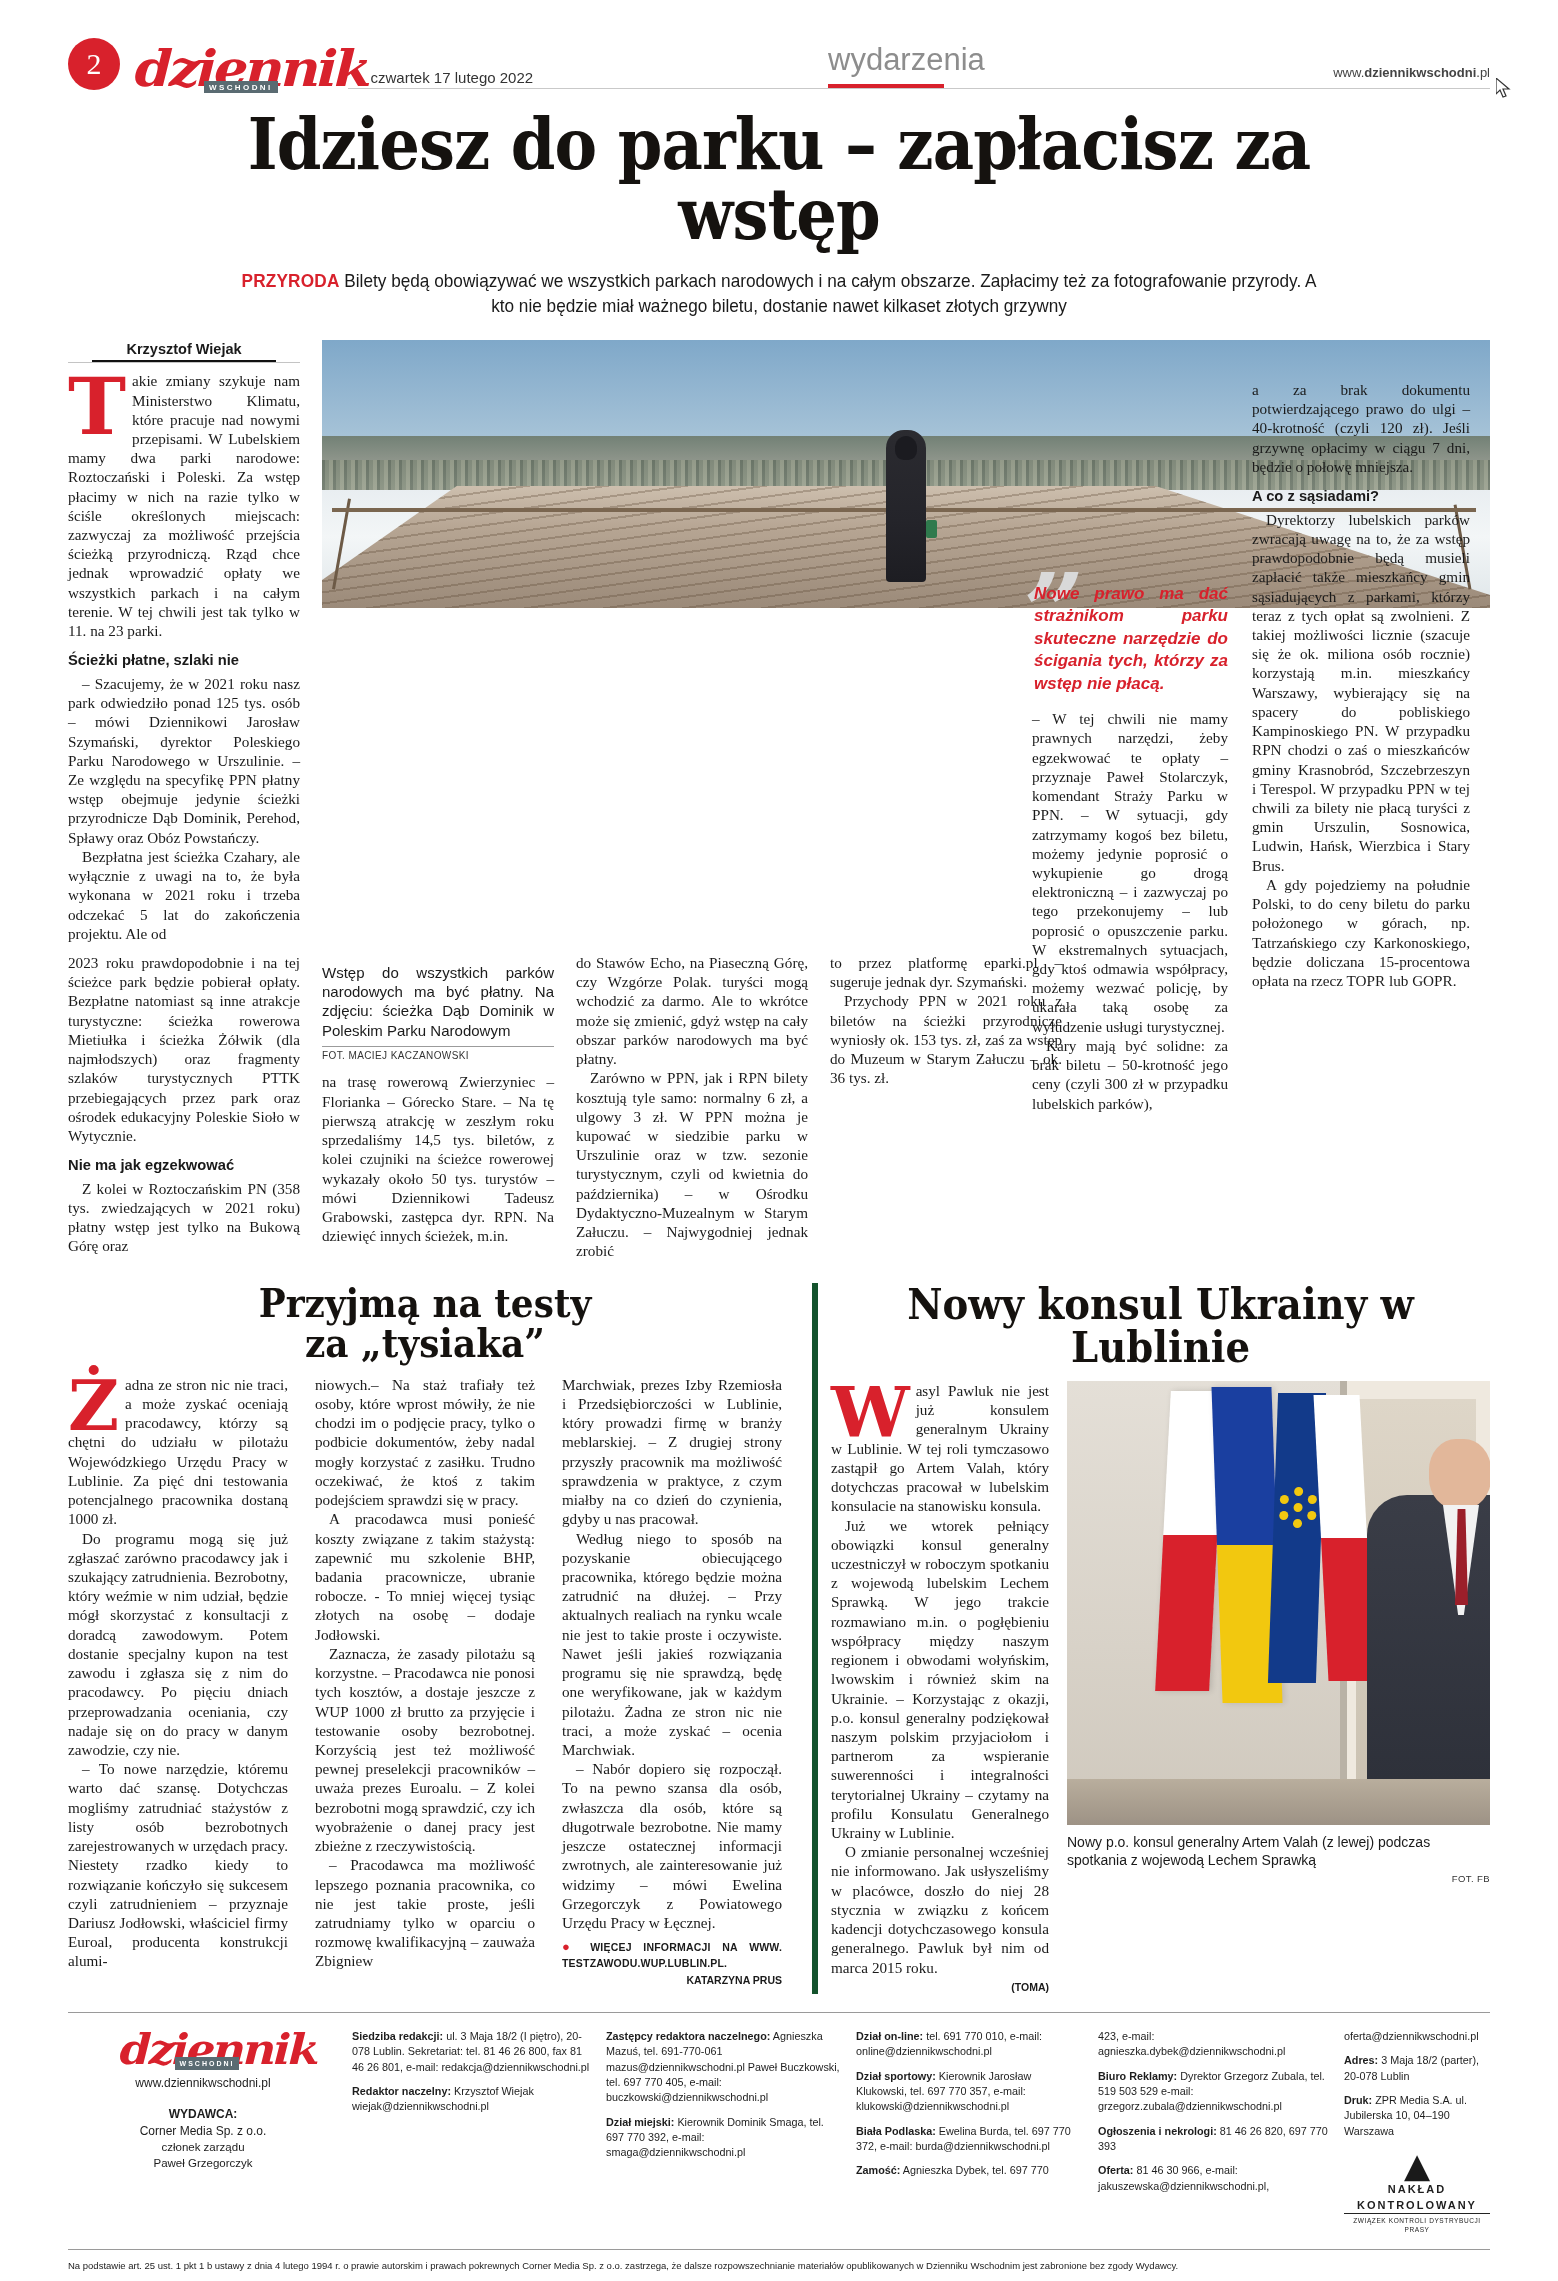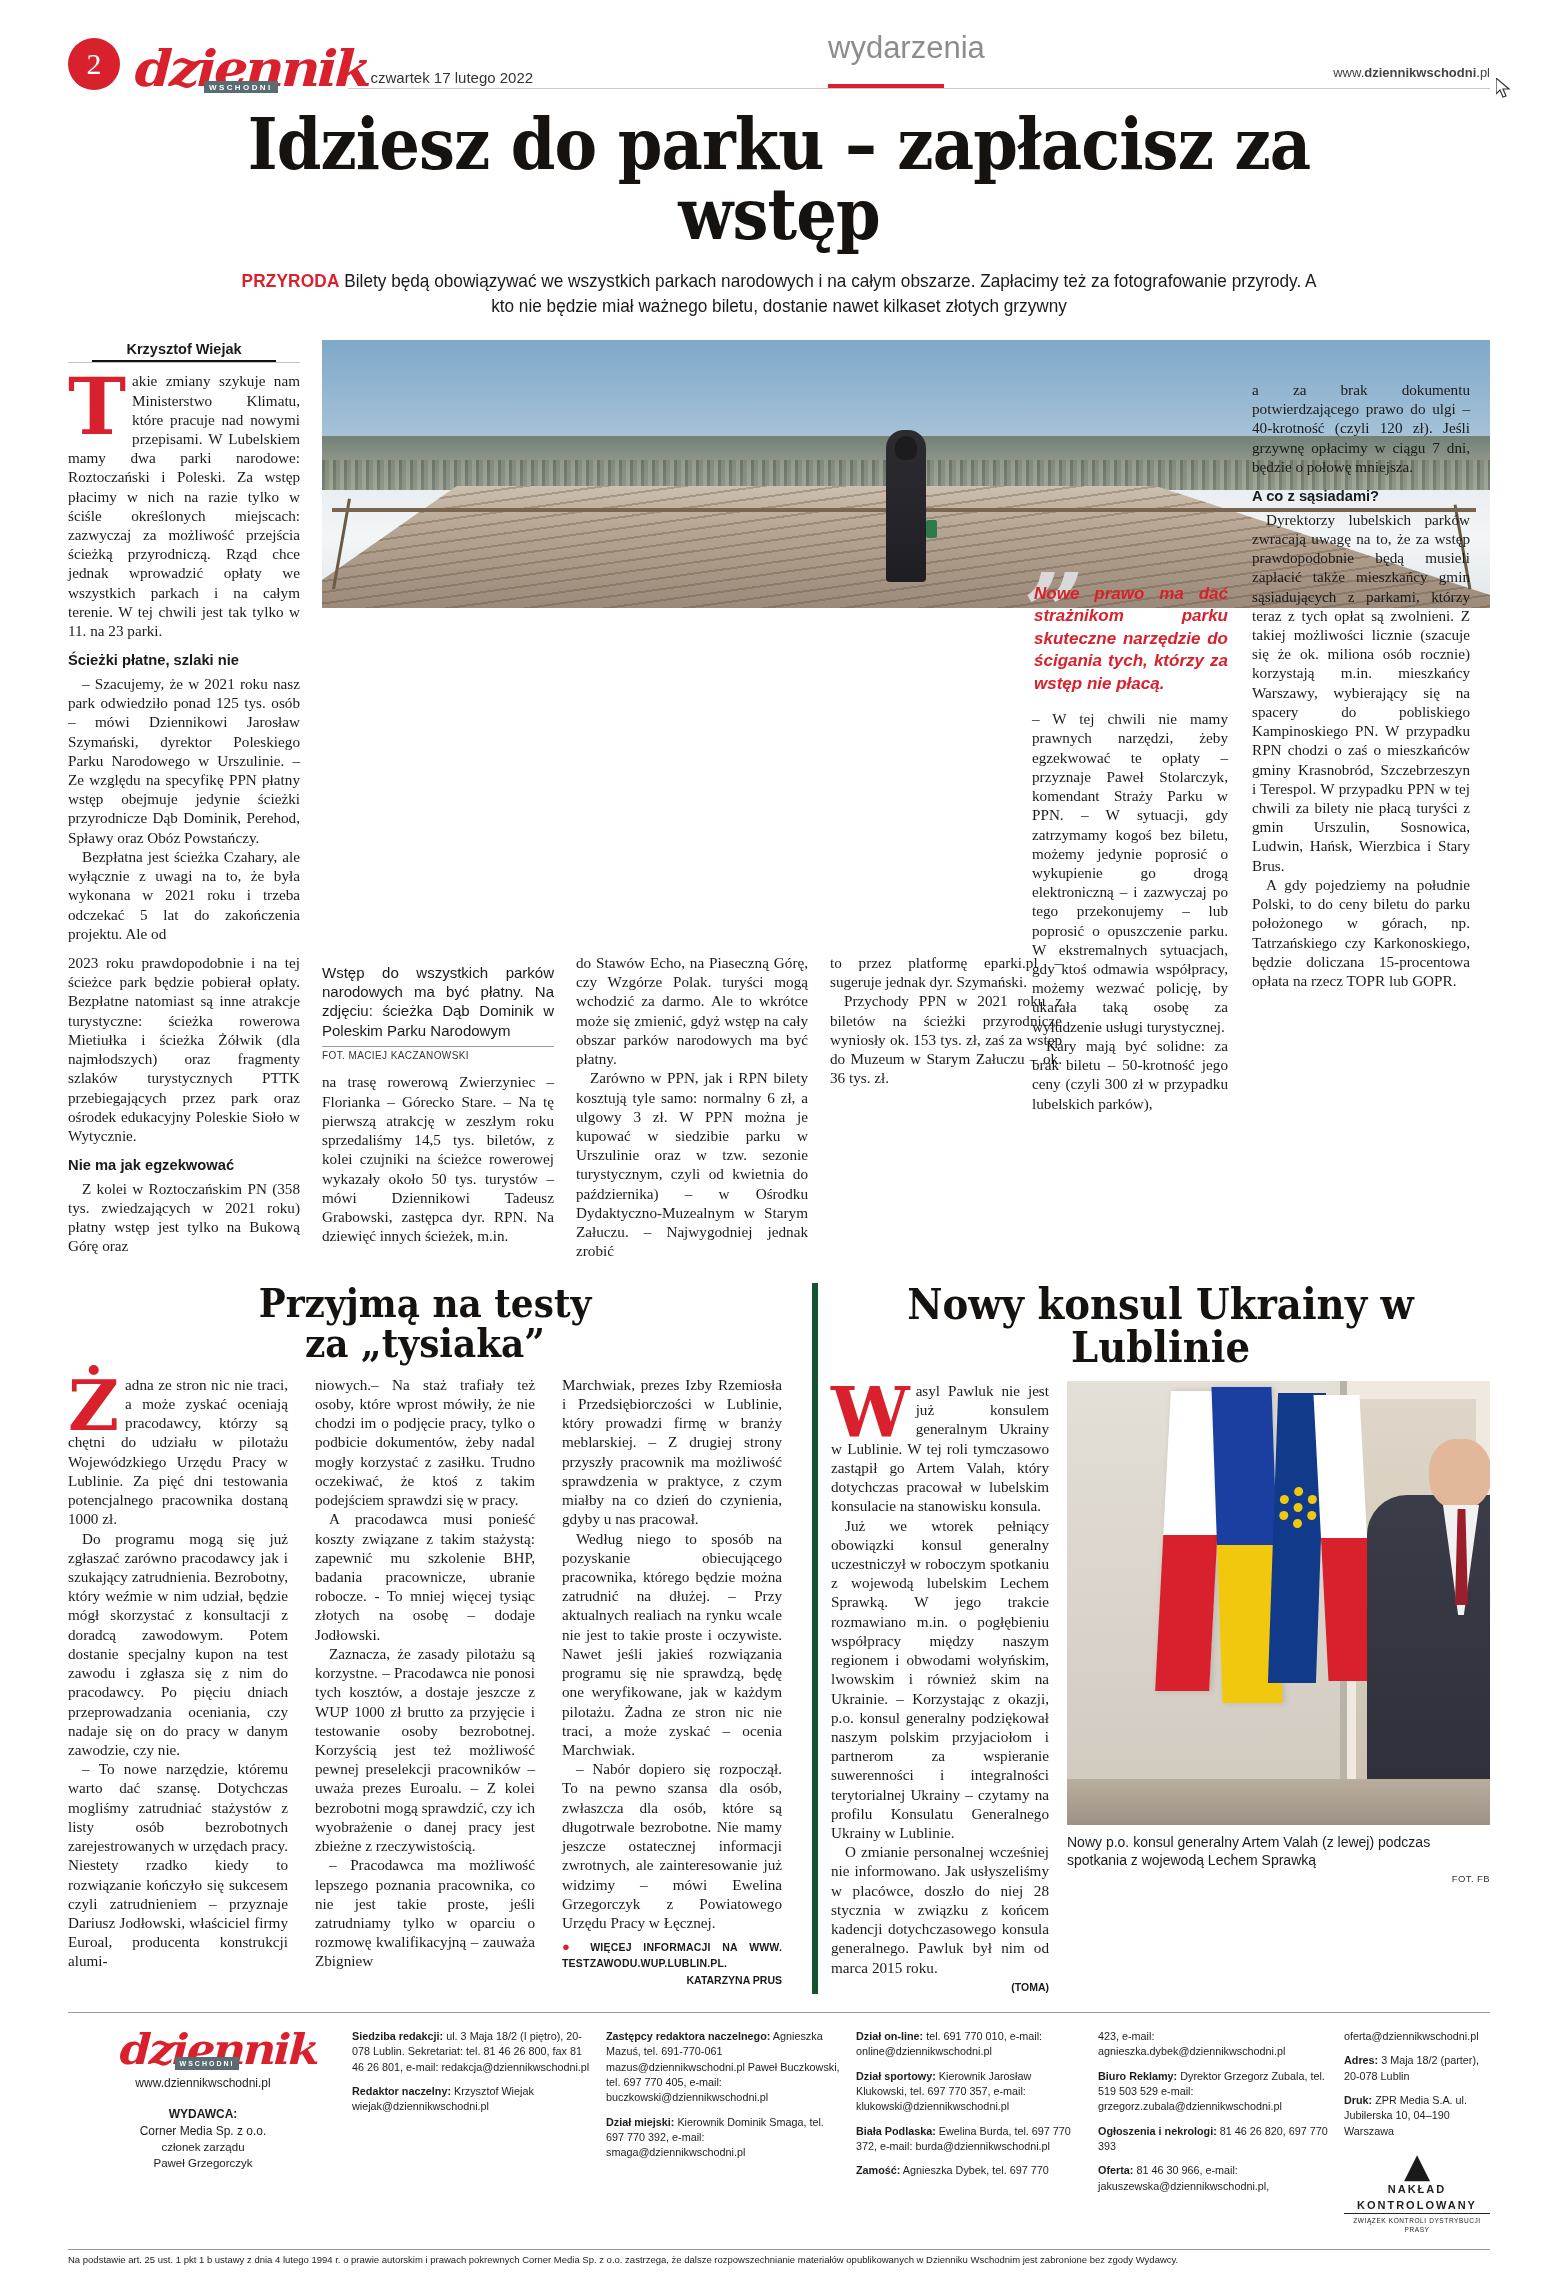--- a/index.html
+++ b/index.html
@@ -32,21 +32,21 @@
     position:absolute; left:70px; bottom:1px;
     background:#5a6b72; color:#fff; font-family:"Liberation Sans",sans-serif;
     font-size:8px; letter-spacing:2.4px; font-weight:bold; padding:2px 5px 1px;
   }
   .hdr-date {
     font-family:"Liberation Sans",sans-serif; font-size:15px; color:#333;
     margin-left:20px; margin-bottom:6px; white-space:nowrap;
   }
   .hdr-date-rule { position:absolute; left:280px; right:0; bottom:3px; height:1px; background:#c9c9c9; }
   .section-label {
-    position:absolute; left:760px; bottom:26px;
+    position:absolute; left:760px; bottom:14px;
     font-family:"Liberation Sans",sans-serif; font-weight:300;
     font-size:31px; color:#8d8d8d; letter-spacing:0px;
   }
   .section-underline { position:absolute; left:760px; bottom:4px; width:116px; height:4px; background:#d8212c; }
   .hdr-url {
     position:absolute; right:0; bottom:12px;
     font-family:"Liberation Sans",sans-serif; font-size:13px; color:#444;
   }
   .hdr-url b { font-weight:bold; }
   .cursor { position:absolute; right:-6px; bottom:2px; width:0;height:0; }
@@ -196,21 +196,21 @@
   .fmast .logo-txt { font-size:42px; letter-spacing:-2.4px; }
   .fmast .logo-sub { left:56px; font-size:7px; letter-spacing:2px; }
   .fmast .url { font-family:"Liberation Sans",sans-serif; font-size:12px; margin-top:6px; }
   .fmast .wyd { margin-top:14px; font-weight:bold; font-size:12px; }
   .fmast .wyd2 { font-size:12px; }
   .fmast .wyd3 { font-size:11.5px; line-height:1.35; }
   .nk { margin-top:6px; text-align:center; }
   .nk .mount { font-family:"DejaVu Sans",sans-serif; font-size:34px; line-height:1; color:#1a1a1a; }
   .nk .nk1 { font-family:"Liberation Sans",sans-serif; font-weight:bold; font-size:11px; letter-spacing:2px; }
   .nk .nk2 { font-family:"Liberation Sans",sans-serif; font-size:6.5px; letter-spacing:.6px; border-top:1px solid #222; padding-top:2px; }
-  .legal { margin-top:14px; border-top:1px solid #9a9a9a; padding-top:4px;
+  .legal { margin-top:14px; border-top:1px solid #9a9a9a; padding-top:10px;
     font-family:"Liberation Sans",sans-serif; font-size:9.5px; color:#222; }
   .vline { border-left:6px solid #14532d; padding-left:13px; }
 </style>
 </head>
 <body>
 
 <div class="page">
 
   <div class="masthead">
     <div class="pagenum">2</div>

